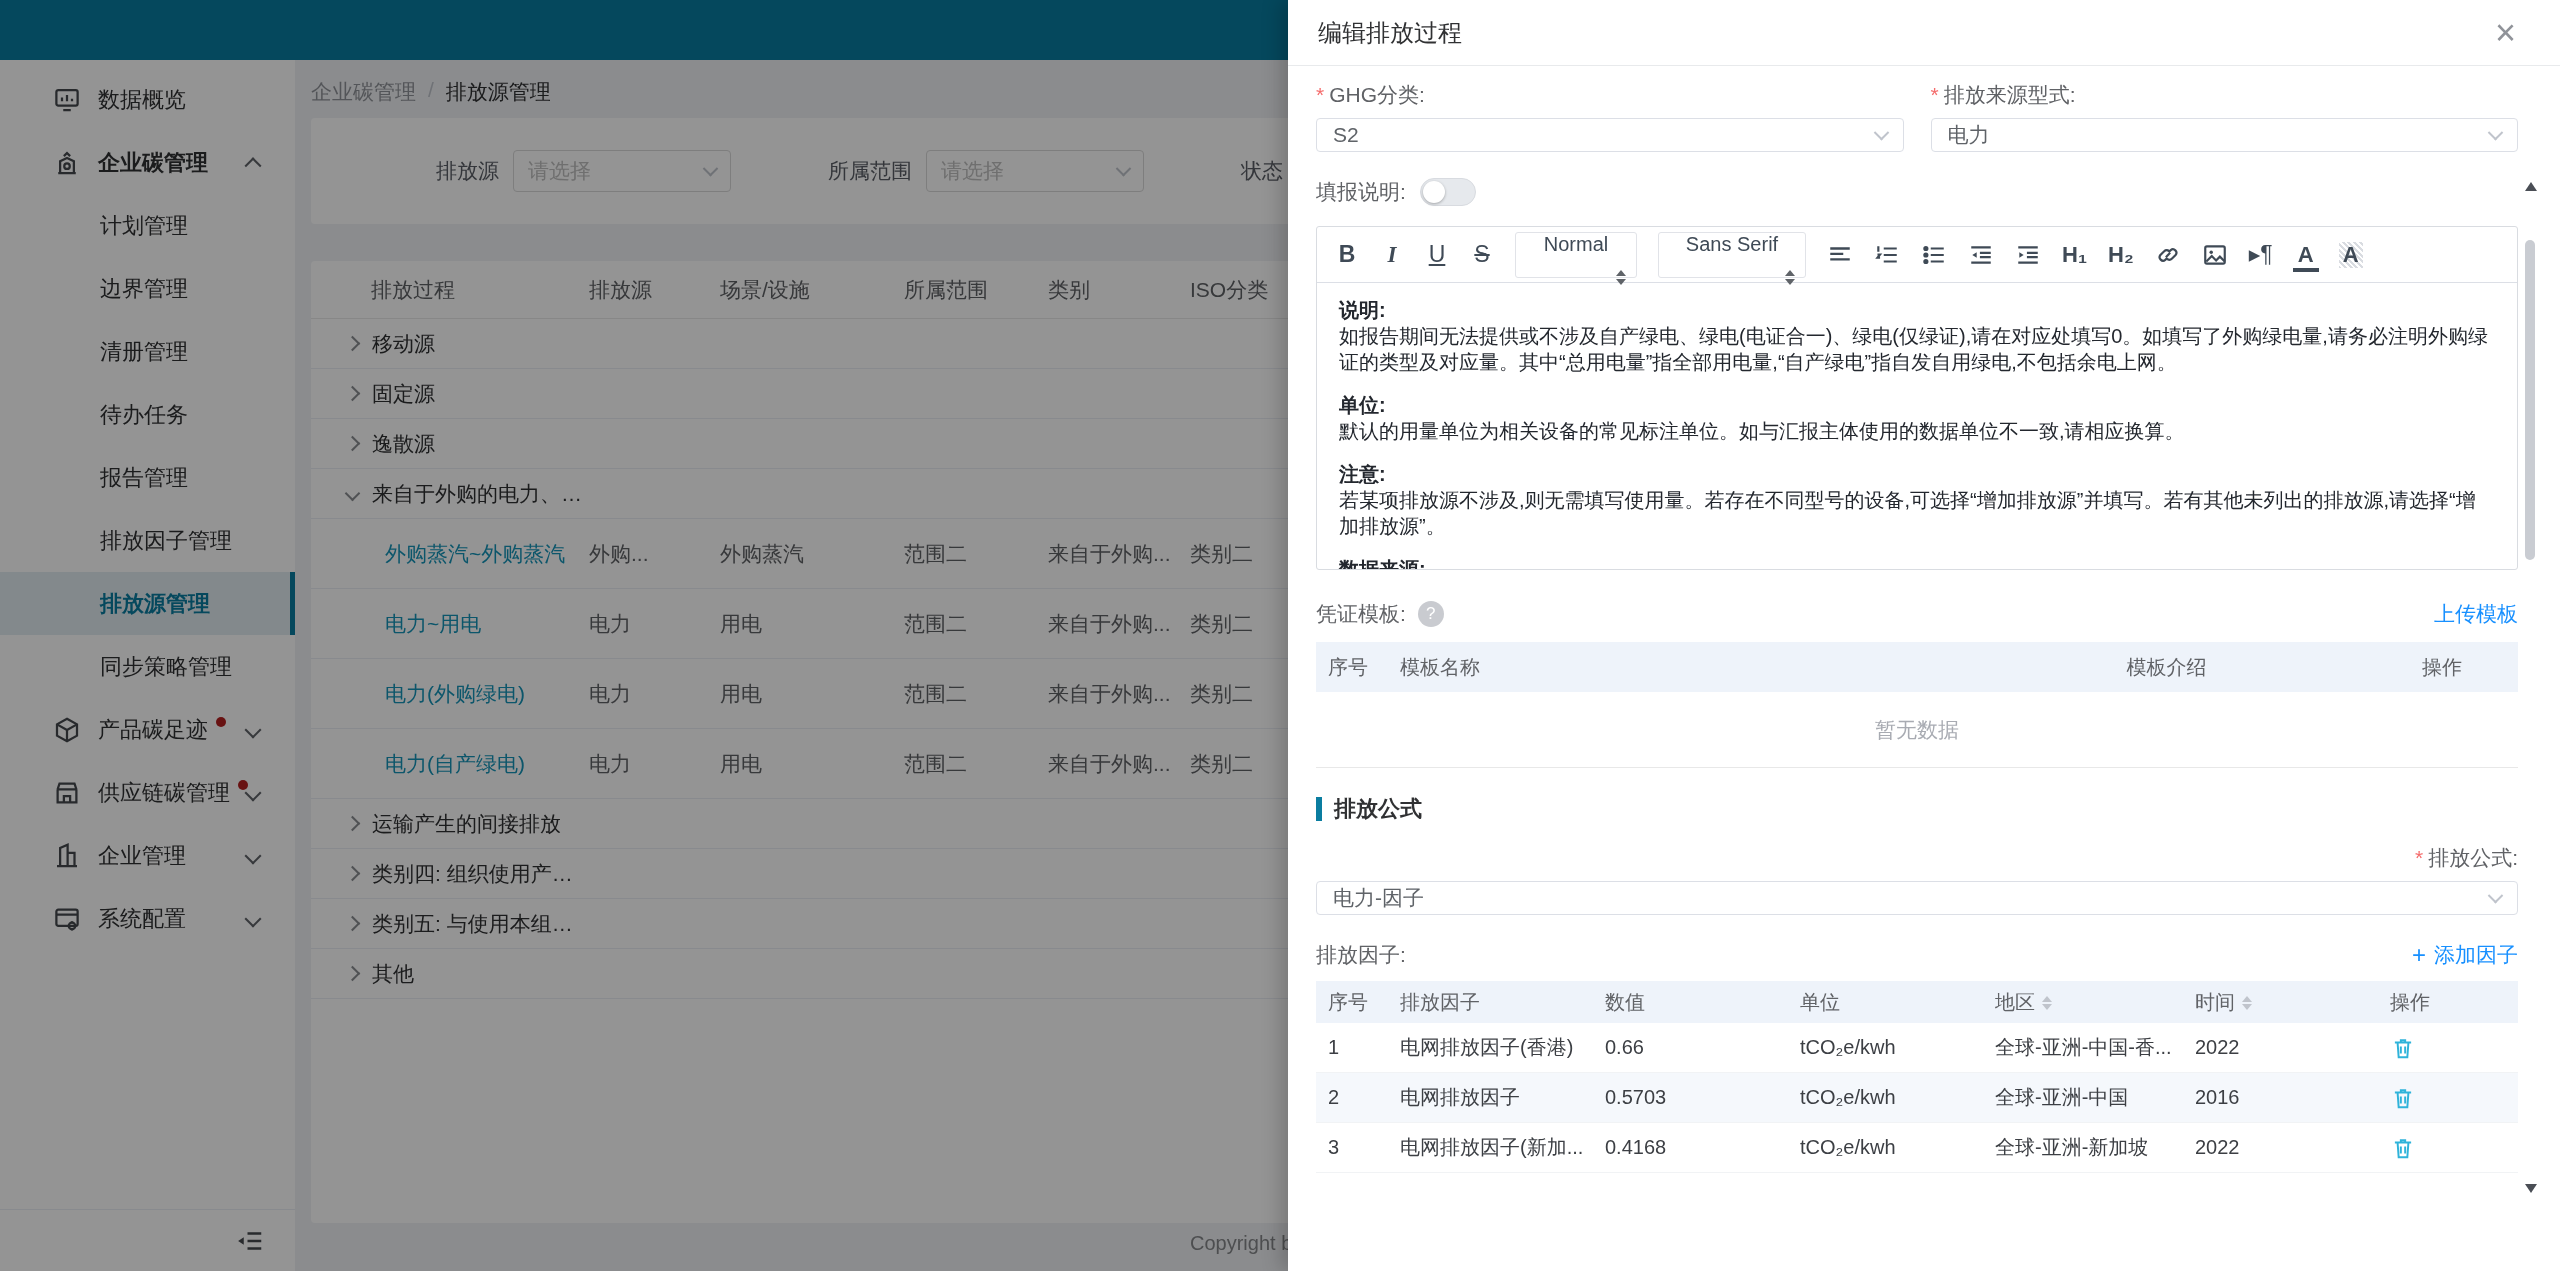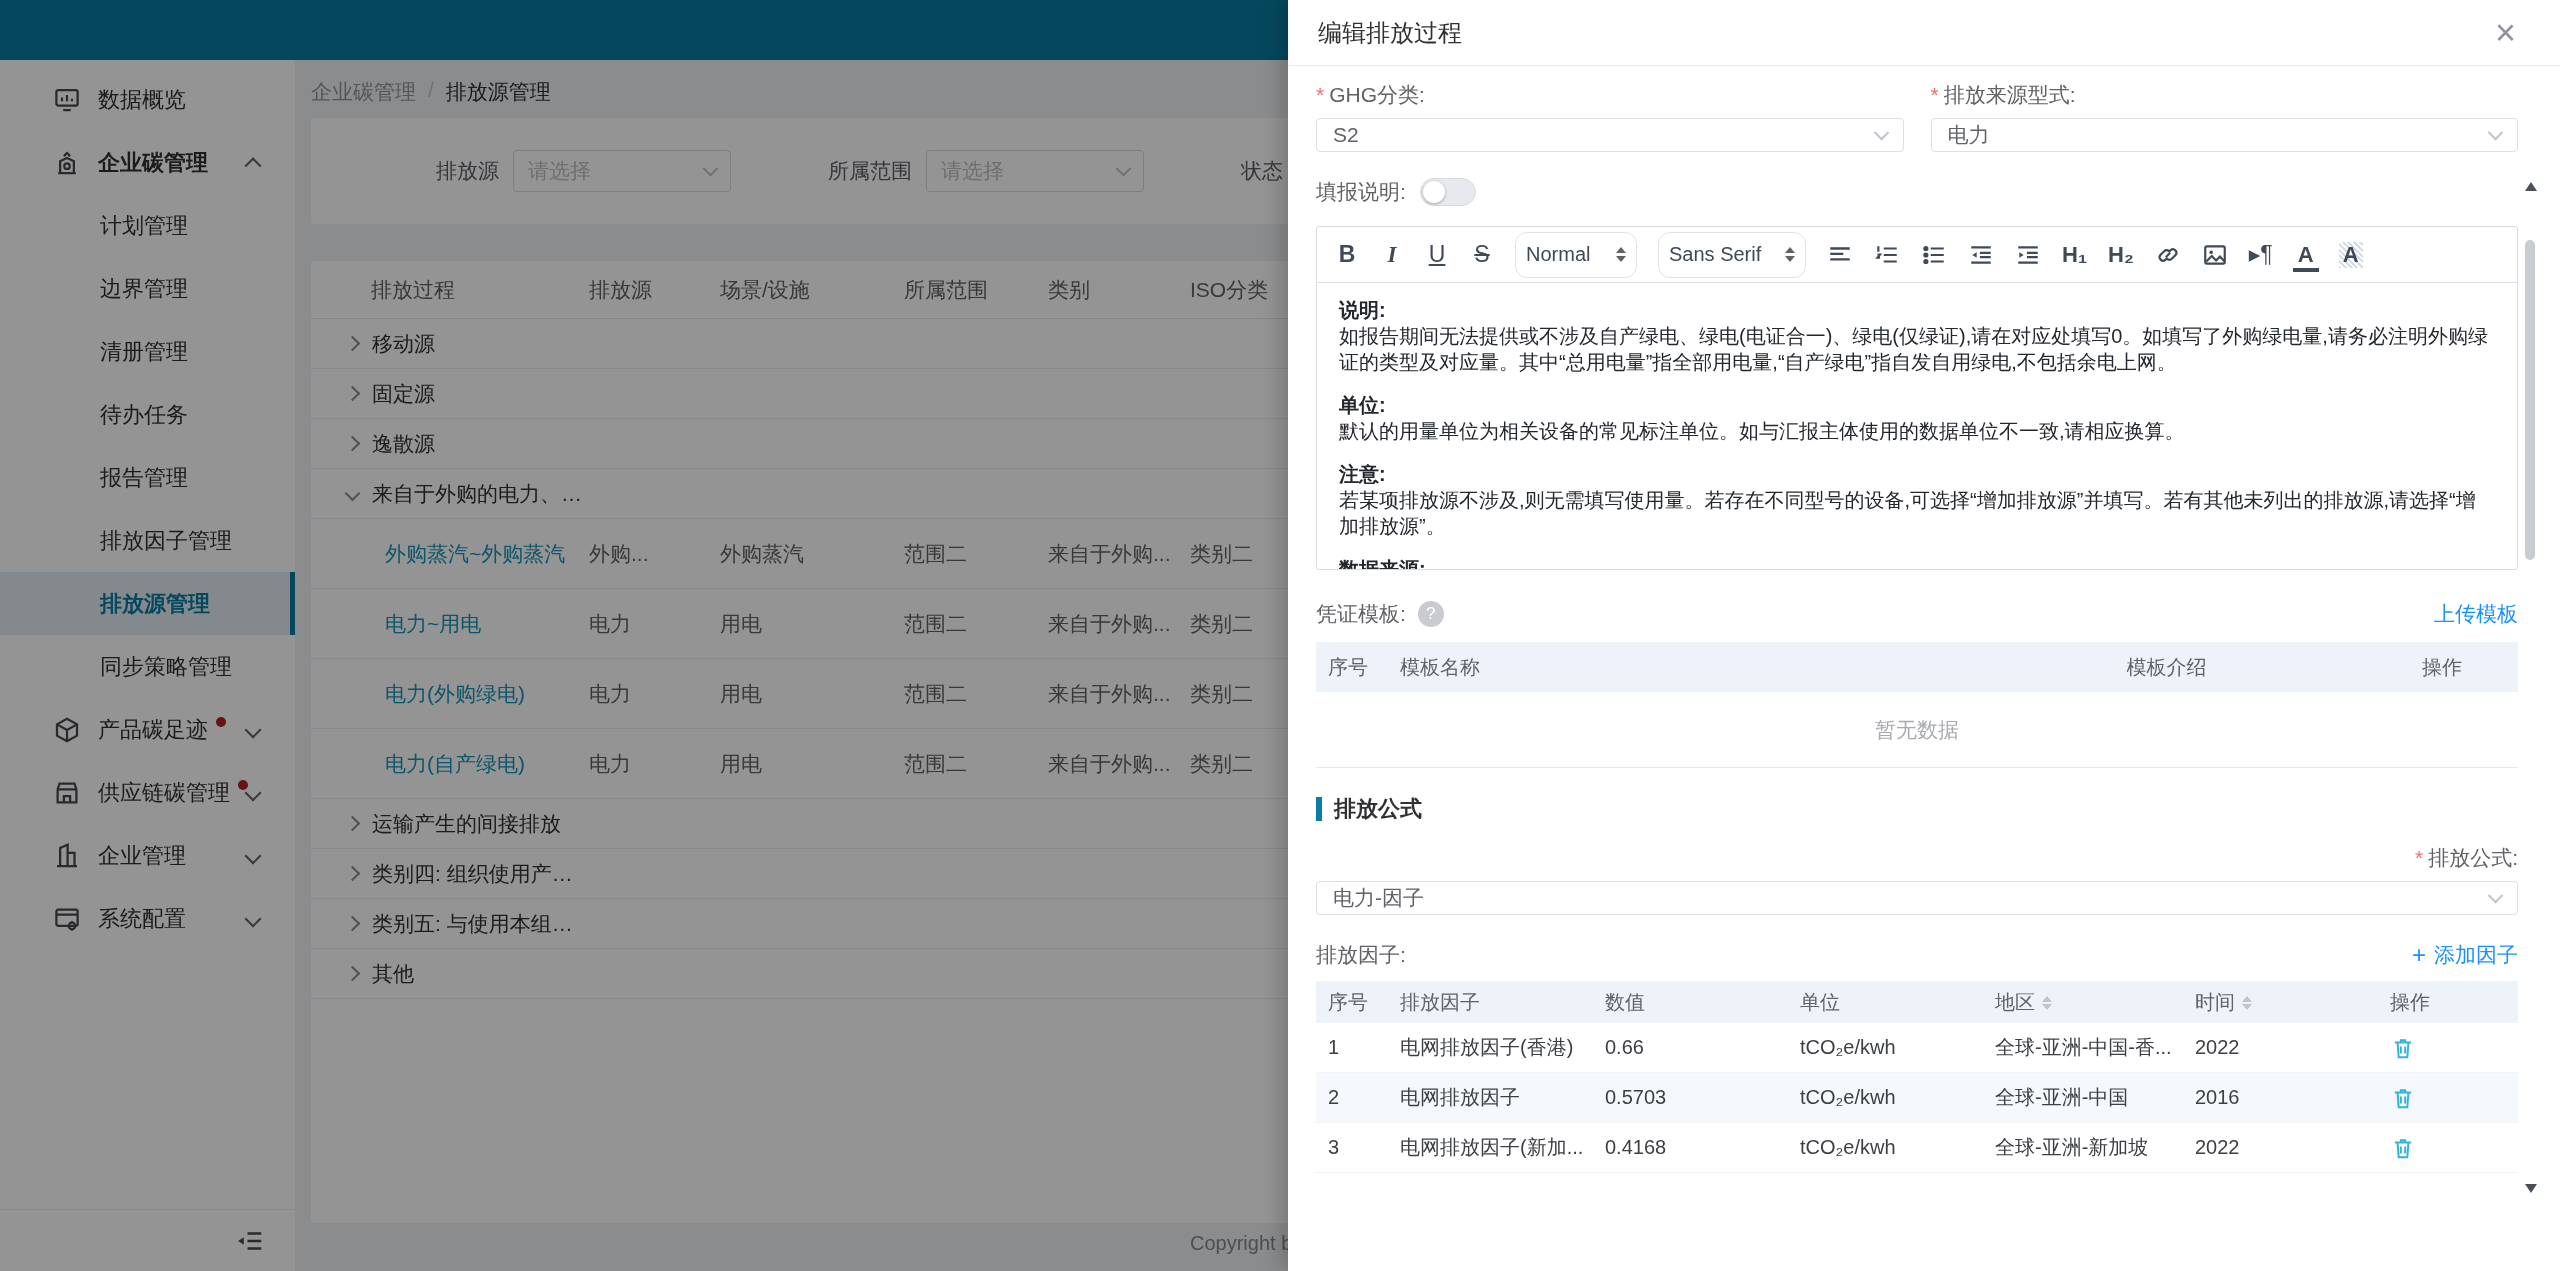--- a/index.html
+++ b/index.html
@@ -87,21 +87,21 @@
   .switch { width:56px; height:28px; border-radius:14px; background:#e6e9ed; border:1px solid #d8dbe0; position:relative; margin-left:14px; }
   .switch::after { content:""; position:absolute; left:2px; top:2px; width:22px; height:22px; border-radius:50%; background:#ffffff; box-shadow:0 1px 3px rgba(0,0,0,0.3); }
 
   .editor { margin-top:20px; border:1px solid #d9dce1; border-radius:3px; }
   .ed-toolbar { height:56px; display:flex; align-items:center; gap:21px; padding:0 18px; border-bottom:1px solid #dcdfe6; color:#3f4a56; }
   .ed-btn { font-size:23px; color:#3f4a56; display:inline-flex; align-items:center; justify-content:center; min-width:24px; }
   .ed-bold { font-weight:800; }
   .ed-italic { font-style:italic; font-family:"Liberation Serif","DejaVu Serif",serif; font-weight:700; }
   .ed-underline { text-decoration:underline; }
   .ed-strike { text-decoration:line-through; }
-  .ed-picker { border:1px solid #e1e3e8; border-radius:12px; height:46px; display:flex; align-items:center; padding:0 10px; font-size:20px; gap:14px; }
+  .ed-picker { border:1px solid #e1e3e8; border-radius:3px; height:46px; display:flex; align-items:center; padding:0 10px; font-size:20px; gap:14px;flex-direction:column; }
   .ed-picker .updown { display:flex; flex-direction:column; gap:3px; }
   .updown i { width:0; height:0; border-left:5px solid transparent; border-right:5px solid transparent; display:block; }
   .updown .u { border-bottom:6px solid #5f6368; }
   .updown .d { border-top:6px solid #5f6368; }
   .ed-svg { width:26px; height:26px; }
   .ed-h { font-size:22px; font-weight:700; }
   .ed-color { position:relative; font-size:22px; font-weight:600; }
   .ed-color::after { content:""; position:absolute; left:-1px; right:-1px; bottom:-4px; height:4px; background:#3f4a56; }
   .ed-bg { font-size:22px; font-weight:600; background:repeating-linear-gradient(45deg,#d9dce1 0 2px,#fff 2px 4px); padding:0 3px; }
   .ed-content { height:286px; padding:14px 22px; font-size:20px; line-height:26px; color:#23272e; overflow:hidden; }

